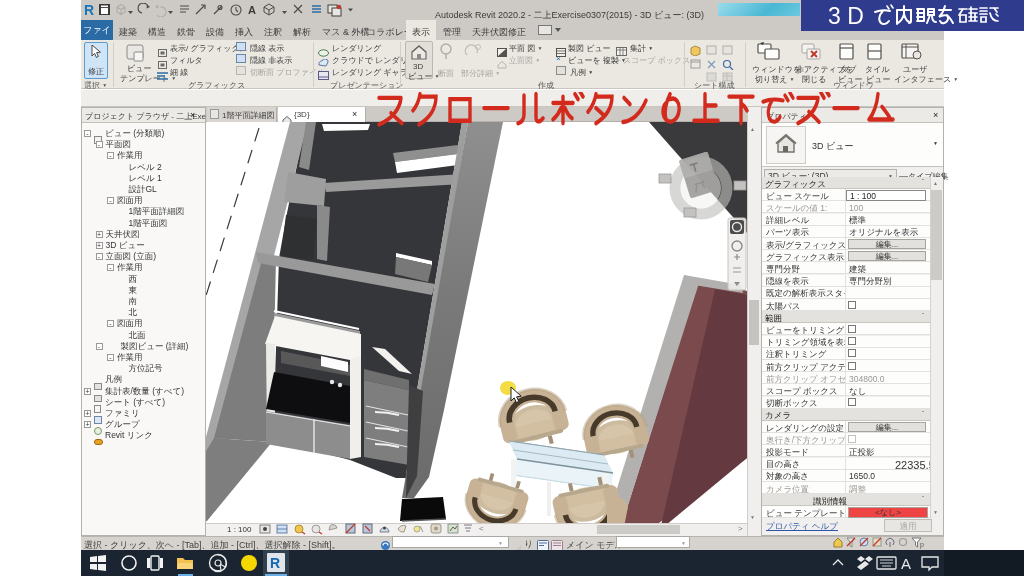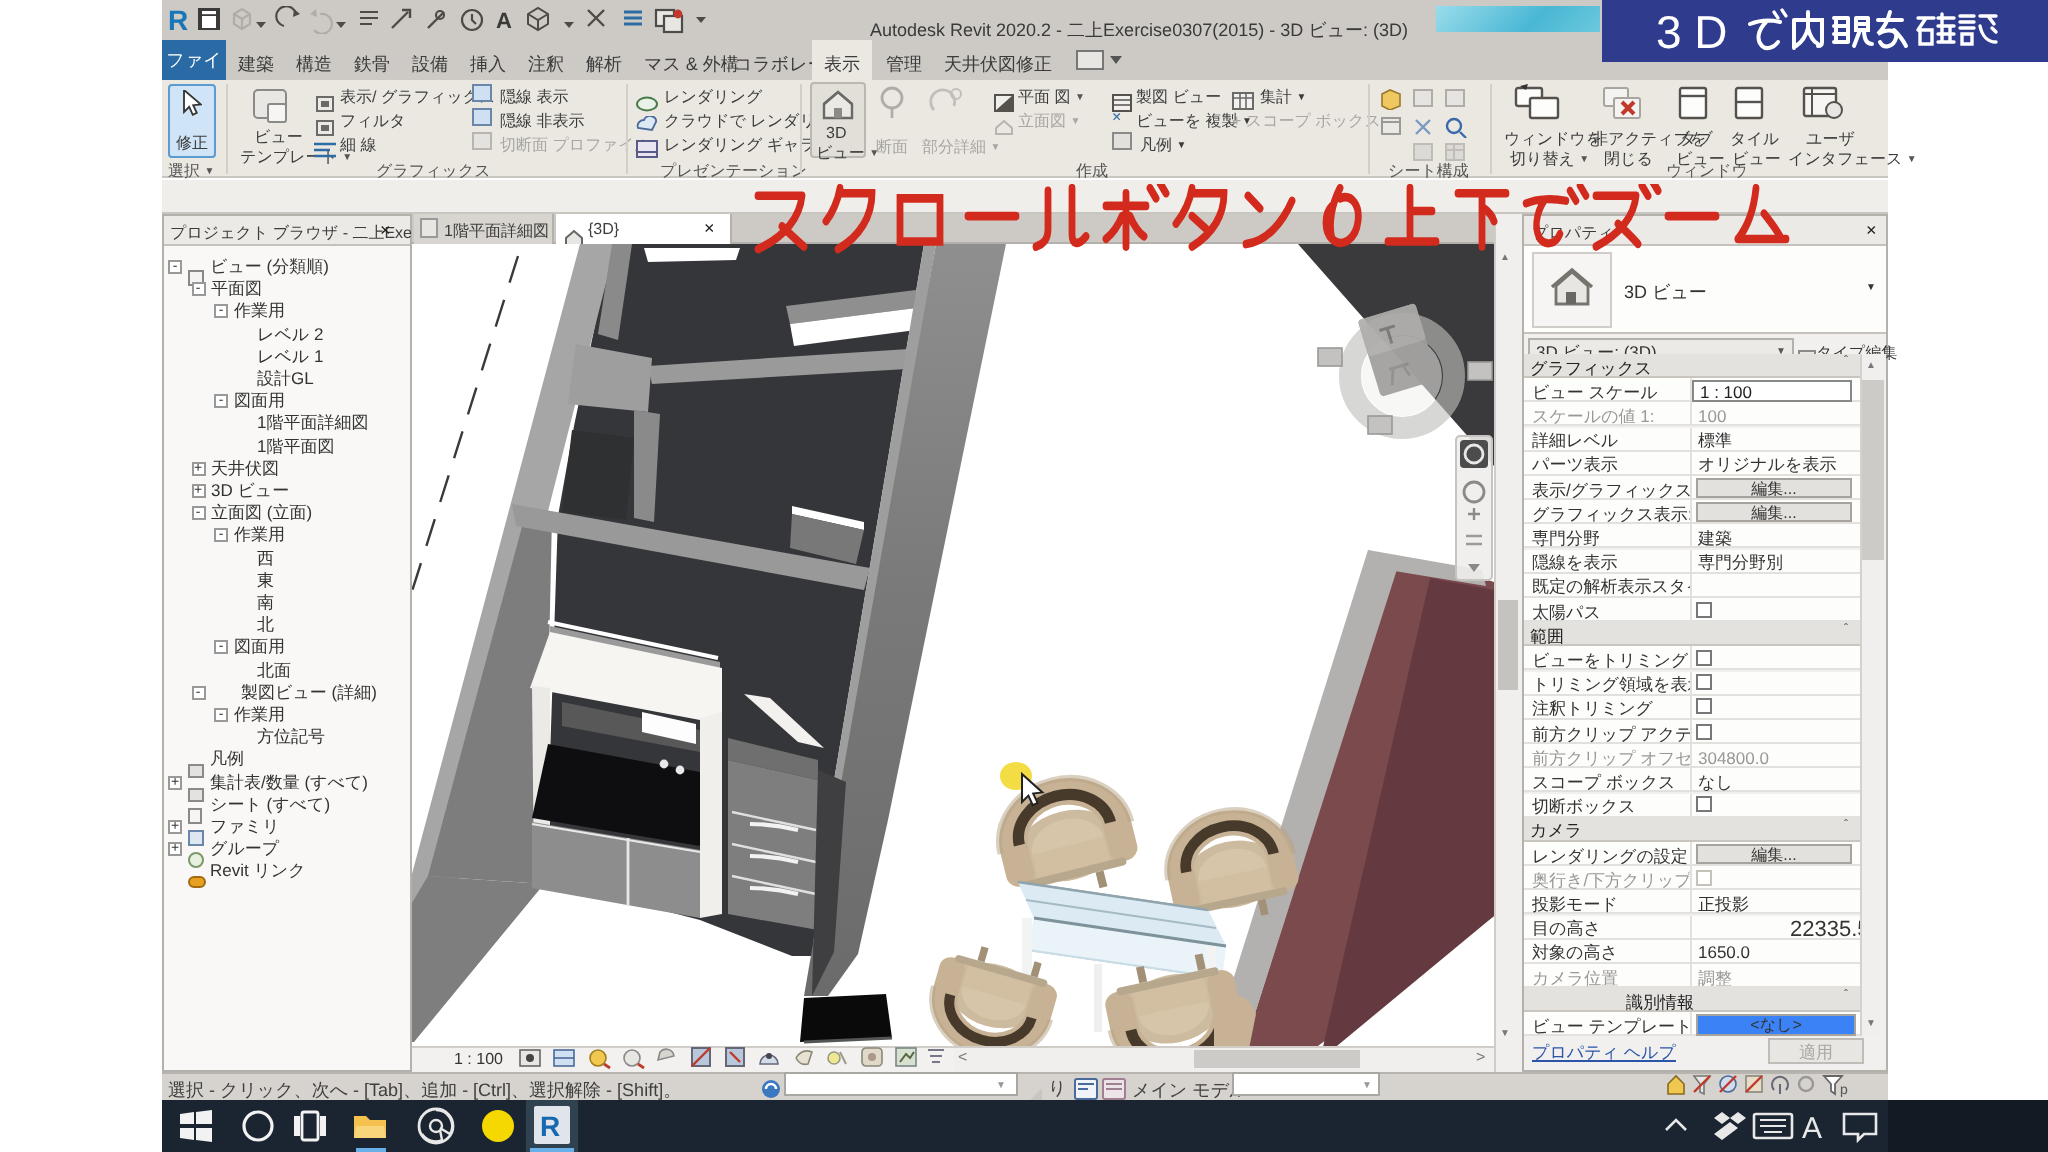--- a/index.html
+++ b/index.html
@@ -642,21 +642,21 @@
       <div class="abs" style="left:762px;top:482px;width:168px;height:12px;background:#fdfdfc;border-bottom:1px solid #e3e1dd;"></div>
       <div class="abs" style="left:766px;top:483.5px;font-size:8.5px;color:#9a9894;white-space:nowrap;max-width:80px;overflow:hidden;">カメラ位置</div>
       <div class="abs" style="left:845px;top:482px;width:1px;height:12px;background:#e3e1dd;"></div>
       <div class="abs" style="left:849px;top:483.5px;font-size:8.5px;color:#9a9894;">調整</div>
       <div class="abs" style="left:762px;top:494.2px;width:168px;height:12px;background:#e4e2de;border-bottom:1px solid #c9c6c0;"></div>
       <div class="abs" style="left:765px;top:495.7px;font-size:8.5px;color:#222;padding-left:48px;">識別情報</div>
       <div class="abs" style="left:922px;top:495.2px;font-size:6px;color:#555;">ˆ</div>
       <div class="abs" style="left:762px;top:506.4px;width:168px;height:12px;background:#fdfdfc;border-bottom:1px solid #e3e1dd;"></div>
       <div class="abs" style="left:766px;top:507.9px;font-size:8.5px;color:#333;white-space:nowrap;max-width:80px;overflow:hidden;">ビュー テンプレート</div>
       <div class="abs" style="left:845px;top:506.4px;width:1px;height:12px;background:#e3e1dd;"></div>
-      <div class="abs" style="left:848px;top:506.9px;width:80px;height:11px;background:#3b82f6;border:1px solid #a6a39e;font-size:8px;color:#333;text-align:center;line-height:10px;">&lt;なし&gt;</div>
+      <div class="abs" style="left:848px;top:506.9px;width:80px;height:11px;background:#ef4444;border:1px solid #a6a39e;font-size:8px;color:#333;text-align:center;line-height:10px;">&lt;なし&gt;</div>
       <div class="abs" style="left:930px;top:177px;width:13px;height:341px;background:#f0efed;border-left:1px solid #d5d2cd;"></div>
       <div class="abs" style="left:933px;top:180px;font-size:5px;color:#777;">▲</div>
       <div class="abs" style="left:931px;top:190px;width:11px;height:90px;background:#cdcbc7;"></div>
       <div class="abs" style="left:933px;top:509px;font-size:5px;color:#777;">▼</div>
       <div class="abs" style="left:766px;top:521px;font-size:8.5px;color:#2a55a8;text-decoration:underline;">プロパティ ヘルプ</div>
       <div class="abs" style="left:884px;top:519px;width:48px;height:13px;background:#e8e6e2;border:1px solid #c0bdb8;font-size:8.5px;color:#a9a7a3;text-align:center;line-height:12px;">適用</div>
     </div>
 
 <div class="abs" style="left:81px;top:536px;width:863px;height:14px;background:#d6d3ce;border-top:1px solid #b8b5b0;"></div>
 <div class="abs" style="left:84px;top:539px;font-size:9px;color:#3f3f3f;">選択 - クリック、次へ - [Tab]、追加 - [Ctrl]、選択解除 - [Shift]。</div>

